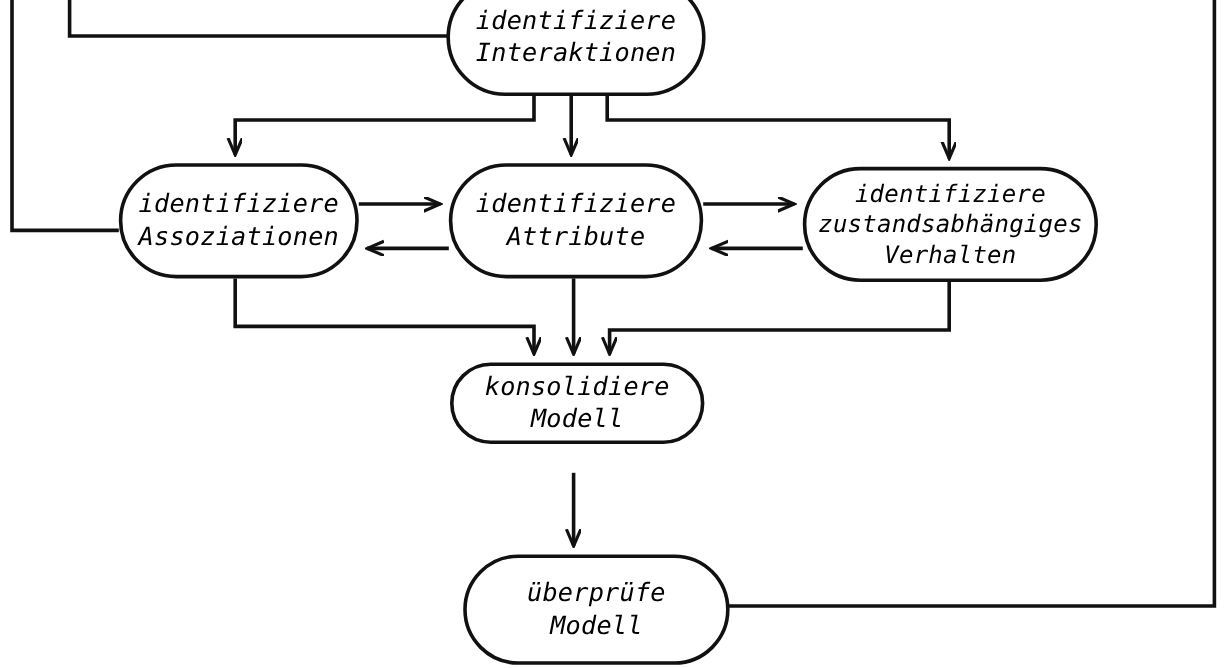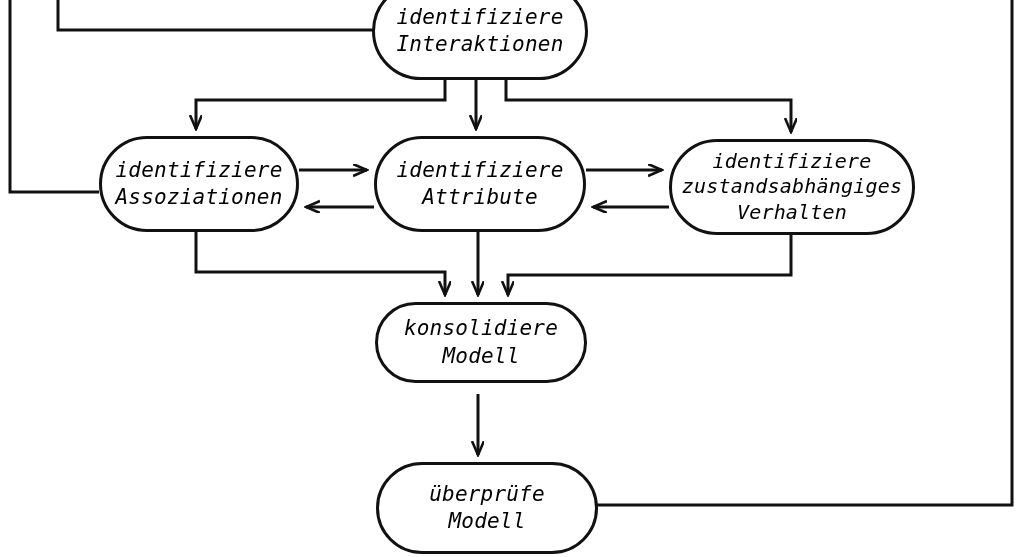--- a/index.html
+++ b/index.html
@@ -101,23 +101,23 @@
     <span class="lbl">identifiziere
 Attribute</span>
   </div>
 
   <div class="node n3" style="left:669px; top:139px; width:246px; height:96px; border-radius:48px;">
     <span class="lbl">identifiziere
 zustandsabhängiges
 Verhalten</span>
   </div>
 
-  <div class="node n4" style="left:375px; top:302px; width:212px; height:81px; border-radius:46px;">
+  <div class="node n4" style="left:375px; top:302px; width:212px; height:68px; border-radius:46px;">
     <span class="lbl">konsolidiere
 Modell</span>
   </div>
 
-  <div class="node n5" style="left:376px; top:462px; width:222px; height:92px; border-radius:46px;">
+  <div class="node n5" style="left:386px; top:462px; width:222px; height:92px; border-radius:46px;">
     <span class="lbl">überprüfe
 Modell</span>
   </div>
 
 </div>
 
 </body></html>

